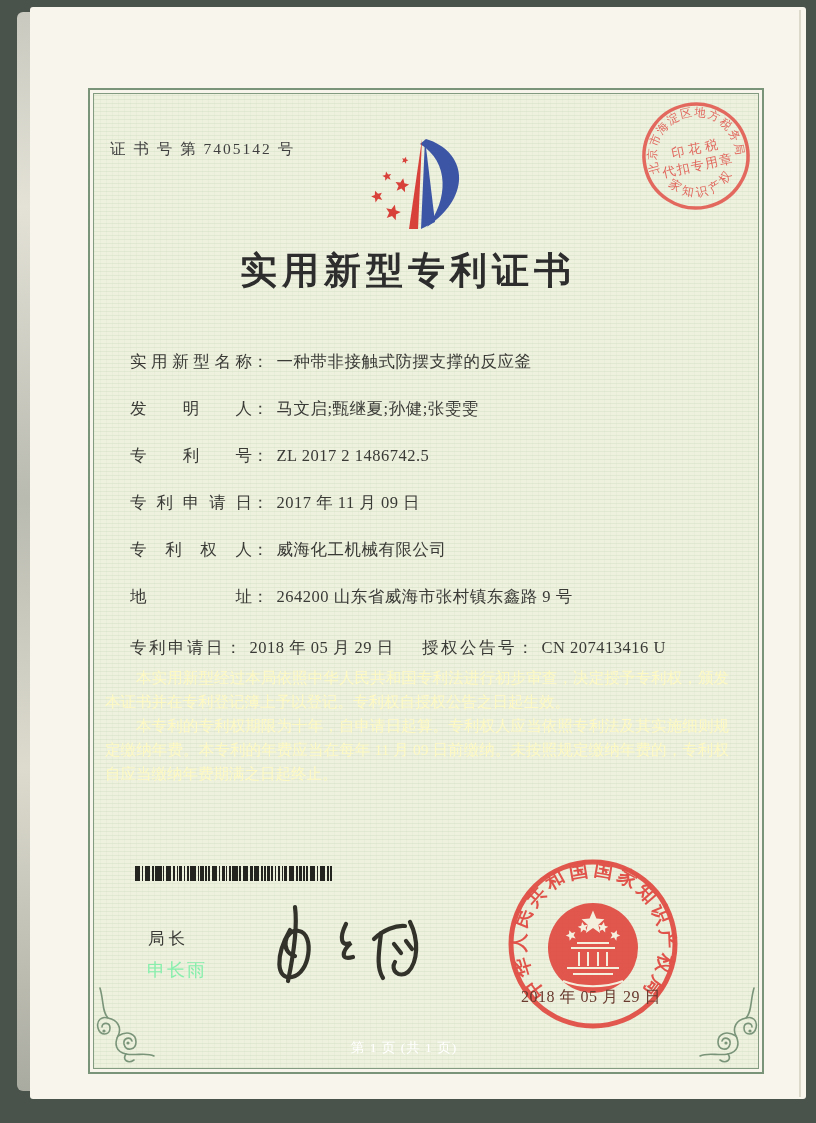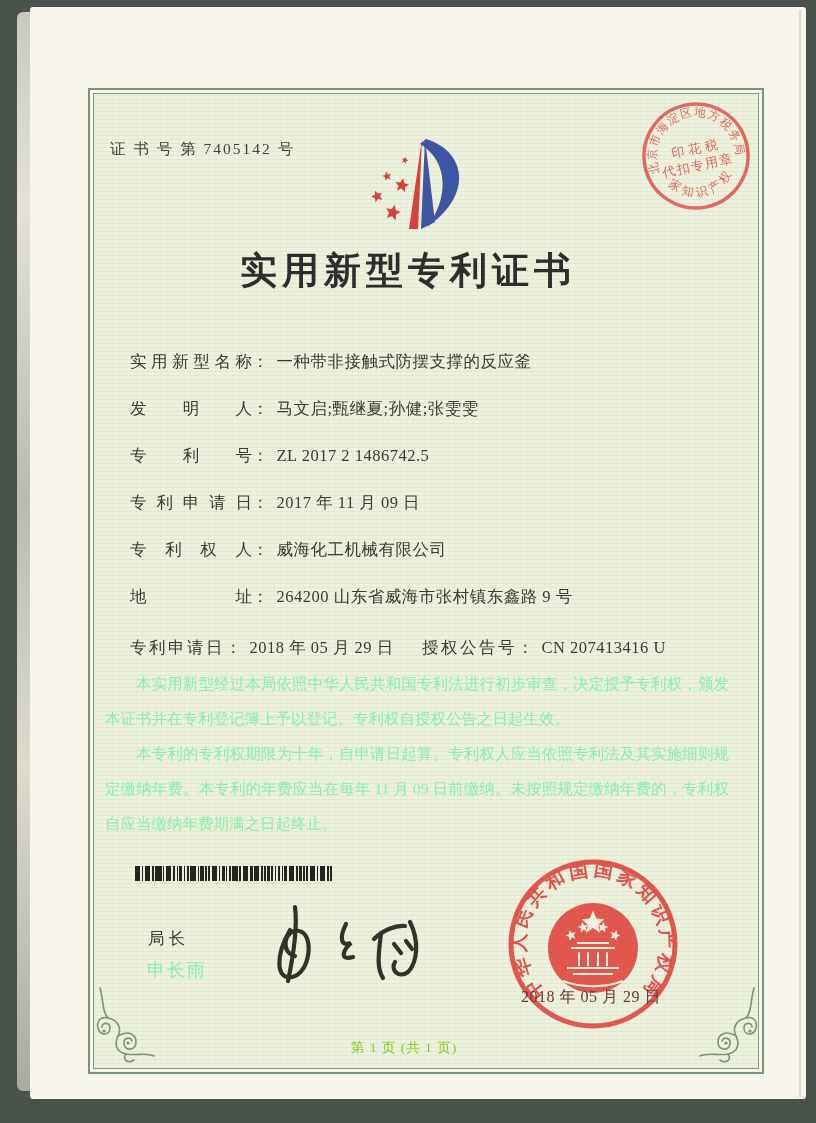--- a/index.html
+++ b/index.html
@@ -18,32 +18,32 @@
   .title{left:88px;top:246px;width:640px;text-align:center;font-size:37px;font-weight:600;
          letter-spacing:5px;color:#2d2d2d;}
   .fields{left:130px;top:351px;width:560px;}
   .frow{margin-bottom:26px;line-height:21px;font-size:16.5px;color:#3a3a36;white-space:nowrap;}
   .flabel{display:inline-block;width:122px;text-align:justify;text-align-last:justify;color:#3a3a36;}
   .fval{padding-left:8px;letter-spacing:.5px;}
   .grant-row{left:130px;top:637px;font-size:16.5px;color:#3a3a36;white-space:nowrap;}
   .grant-no{position:absolute;left:292px;top:0;white-space:nowrap;}
   .glabel{letter-spacing:2.5px;}
   .paras{left:105px;top:666px;width:624px;}
-  .paras p{margin:0;font-size:15.5px;line-height:35px;text-indent:2em;text-align:justify;color:#86efac;}
+  .paras p{margin:0;font-size:15.5px;line-height:24px;text-indent:2em;text-align:justify;color:#fef9c3;}
   .barcode{left:135px;top:866px;width:198px;height:15px;
        background-image:repeating-linear-gradient(90deg,#23231f 0 1.5px,transparent 1.5px 3.5px),
                         repeating-linear-gradient(90deg,#23231f 0 1px,transparent 1px 6.5px),
                         repeating-linear-gradient(90deg,#23231f 0 2.5px,transparent 2.5px 11px);}
   .signer-title{left:148px;top:928px;font-size:16.5px;letter-spacing:4px;color:#3a3a36;text-align:center;}
   .signer-name{left:147px;top:958px;font-size:18px;letter-spacing:2px;color:#86efac;}
   .sig{left:258px;top:896px;}
   .seal{left:493px;top:844px;}
   .seal-date{left:521px;top:987px;font-size:16px;letter-spacing:.5px;color:#693a2e;z-index:6;font-weight:500;}
   .stamp{left:626px;top:86px;transform:rotate(-12deg);}
-  .footer{left:88px;top:1039px;width:632px;text-align:center;font-size:13.5px;letter-spacing:1px;color:#84cc16;}
+  .footer{left:88px;top:1039px;width:632px;text-align:center;font-size:13.5px;letter-spacing:1px;color:#ffffff;}
   .flourish-l{left:92px;top:986px;}
   .flourish-r{left:688px;top:986px;transform:scaleX(-1);}
   svg{display:block;}
 </style>
 </head>
 <body>
 
 <div>
   <div class="edge-strip"></div>
   <div class="paper"></div>

